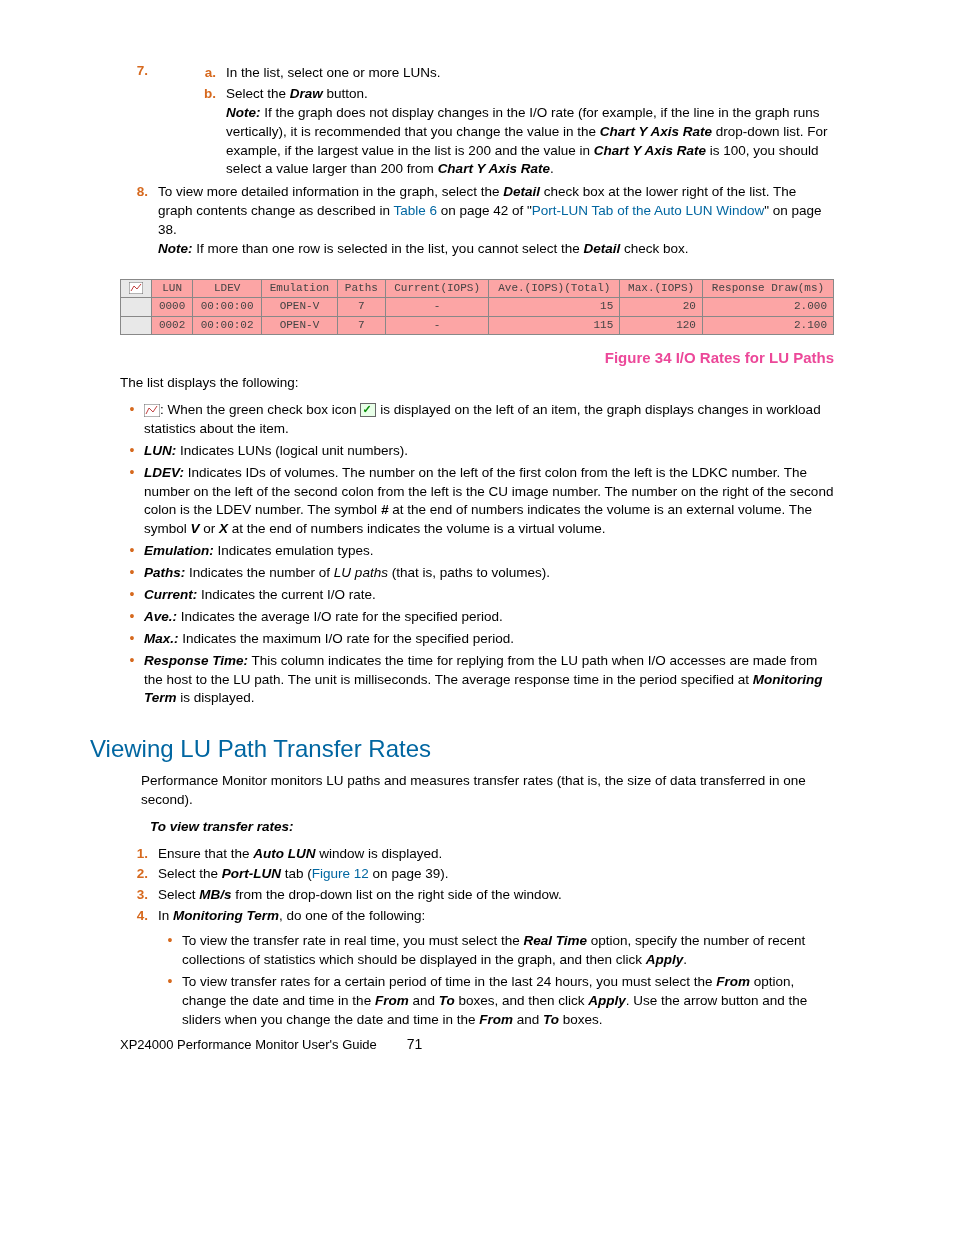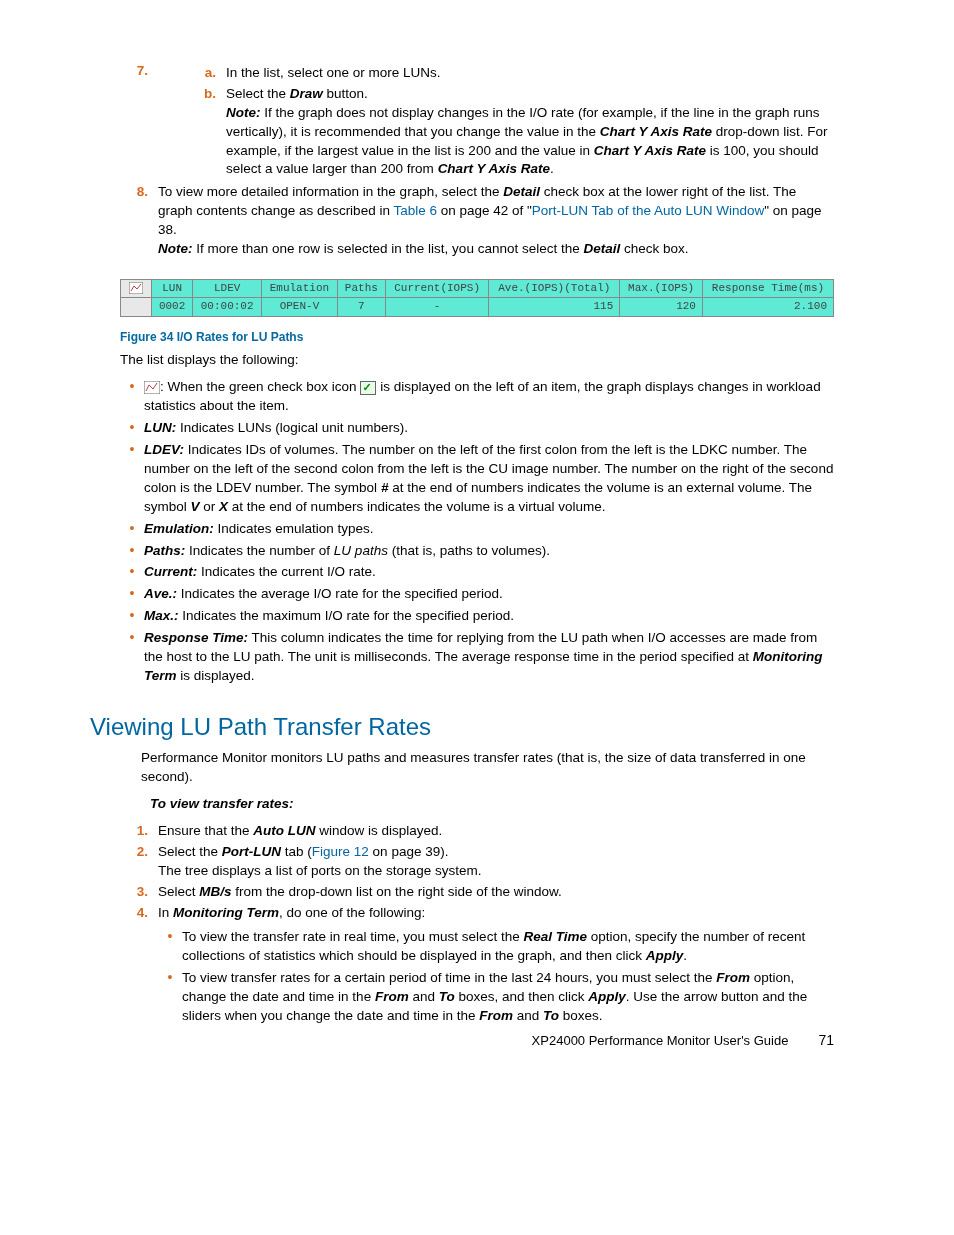--- a/index.html
+++ b/index.html
@@ -37,31 +37,32 @@
     width: 100%;
     font-family: "Courier New", monospace;
     font-size: 11px;
     color: #444;
     margin-top: 20px;
   }
   table.data th, table.data td {
     border: 1px solid #888;
     padding: 1px 6px;
     text-align: center;
-    background: #5eead4;
+    background: #fca5a5;
   }
   table.data th { font-weight: normal; }
   table.data td.r { text-align: right; }
   .icon-cell { width: 18px; padding: 0; background: #e8e8e8 !important; }
   svg.chart-icon { vertical-align: middle; }
   .fig-caption {
-    color: #0369a1;
+    color: #ec4899;
     font-weight: bold;
     margin: 12px 0 4px 0;
-    font-size: 12px;
+    font-size: 15px;
+    text-align: right;
   }
   .intro { margin: 6px 0 8px 0; }
   .bullets { margin: 2px 0; padding: 0; list-style: none; }
   .bullets li { display: flex; margin: 3px 0; }
   .bullets .dot {
     width: 24px;
     flex-shrink: 0;
     text-align: center;
     color: #d6691e;
     font-size: 14px;
@@ -69,21 +70,21 @@
   }
   .bullets .txt { flex: 1; }
   h2.section {
     font-weight: normal;
     color: #0066a1;
     font-size: 24px;
     margin: 24px 0 6px -30px;
   }
   .footer {
     display: flex;
-    justify-content: flex-end;
+    justify-content: flex-start;
     align-items: baseline;
     gap: 30px;
     font-size: 13px;
   }
   .footer .pn { font-size: 14px; }
   .check-icon {
     display: inline-block;
     width: 14px;
     height: 12px;
     border: 1px solid #666;
@@ -140,24 +141,35 @@
             <polyline points="2,9 5,4 8,7 12,2" fill="none" stroke="#c04040" stroke-width="1"></polyline>
           </svg>
     </th>
     <th>LUN</th>
     <th>LDEV</th>
     <th>Emulation</th>
     <th>Paths</th>
     <th>Current(IOPS)</th>
     <th>Ave.(IOPS)(Total)</th>
     <th>Max.(IOPS)</th>
-    <th>Response Time(ms)</th>
+    <th>Response Draw(ms)</th>
   </tr>
     </thead>
   <tbody id="tbody">
+      <tr>
+        <td class="icon-cell"></td>
+        <td>0000</td>
+        <td>00:00:00</td>
+        <td>OPEN-V</td>
+        <td>7</td>
+        <td>-</td>
+        <td class="r">15</td>
+        <td class="r">20</td>
+        <td class="r">2.000</td>
+      </tr>
       <tr>
         <td class="icon-cell"></td>
         <td>0002</td>
         <td>00:00:02</td>
         <td>OPEN-V</td>
         <td>7</td>
         <td>-</td>
         <td class="r">115</td>
         <td class="r">120</td>
         <td class="r">2.100</td>
@@ -213,21 +225,21 @@
 <h2 class="section">Viewing LU Path Transfer Rates</h2>
 <div class="intro" style="margin-left:21px">Performance Monitor monitors LU paths and measures transfer rates (that is, the size of data transferred in one second).</div>
 <div class="intro b" style="margin-left:30px">To view transfer rates:</div>
 
 <div class="ol-step">
   <div class="ol-marker">1.</div>
   <div class="ol-body"><span>Ensure that the </span><span class="b">Auto LUN</span><span> window is displayed.</span></div>
 </div>
 <div class="ol-step">
   <div class="ol-marker">2.</div>
-  <div class="ol-body"><span>Select the </span><span class="b">Port-LUN</span><span> tab (</span><span class="link">Figure 12</span><span> on page 39).</span><br><span>The tree displays a list of ports on the storage system.</span></div>
+  <div class="ol-body"><span>Select the </span><span class="b">Port-LUN</span><span> tab (</span><span class="link">Figure 12</span><span> on page 39).</span><br></div>
 </div>
 <div class="ol-step">
   <div class="ol-marker">3.</div>
   <div class="ol-body"><span>Select </span><span class="b">MB/s</span><span> from the drop-down list on the right side of the window.</span></div>
 </div>
 <div class="ol-step">
   <div class="ol-marker">4.</div>
   <div class="ol-body">
     <span>In </span><span class="b">Monitoring Term</span><span>, do one of the following:</span>
     <ul class="bullets" style="margin-top:6px">

